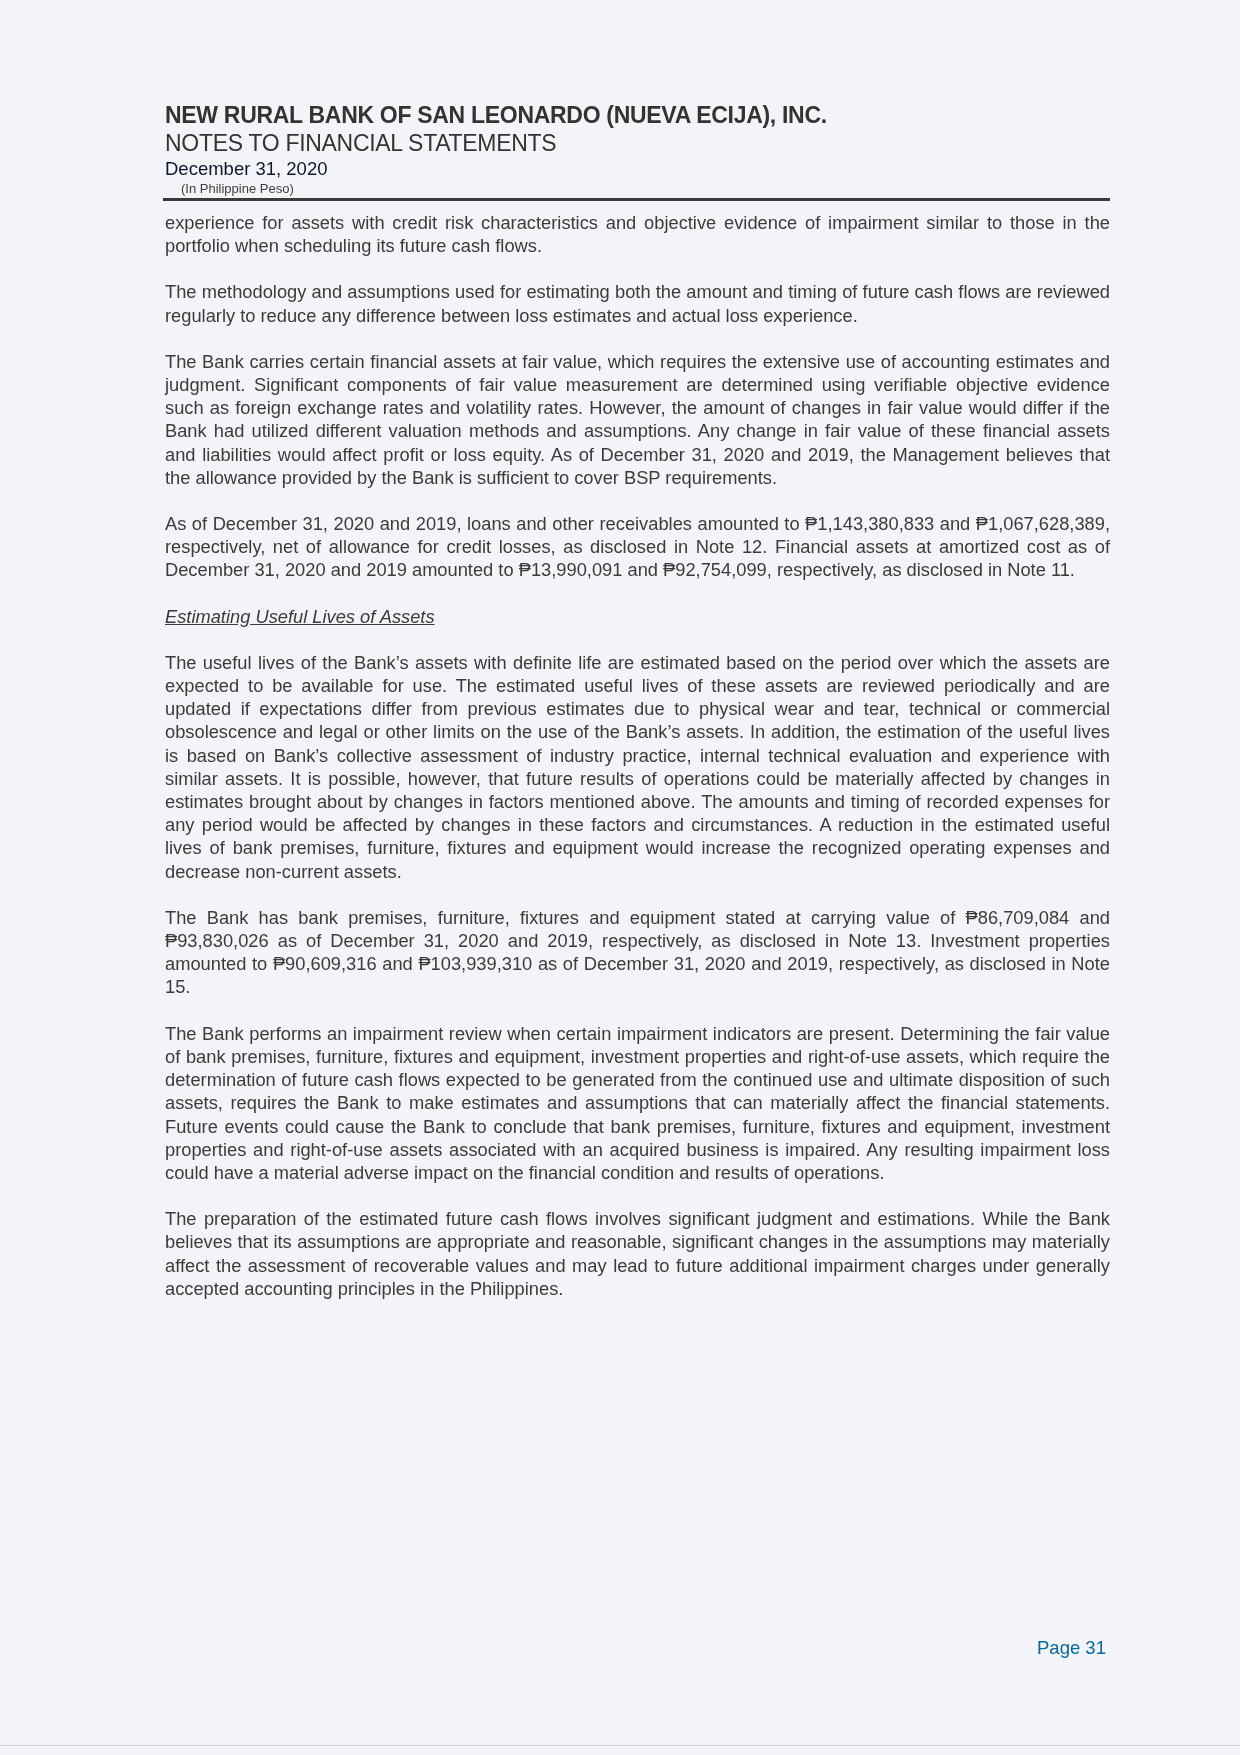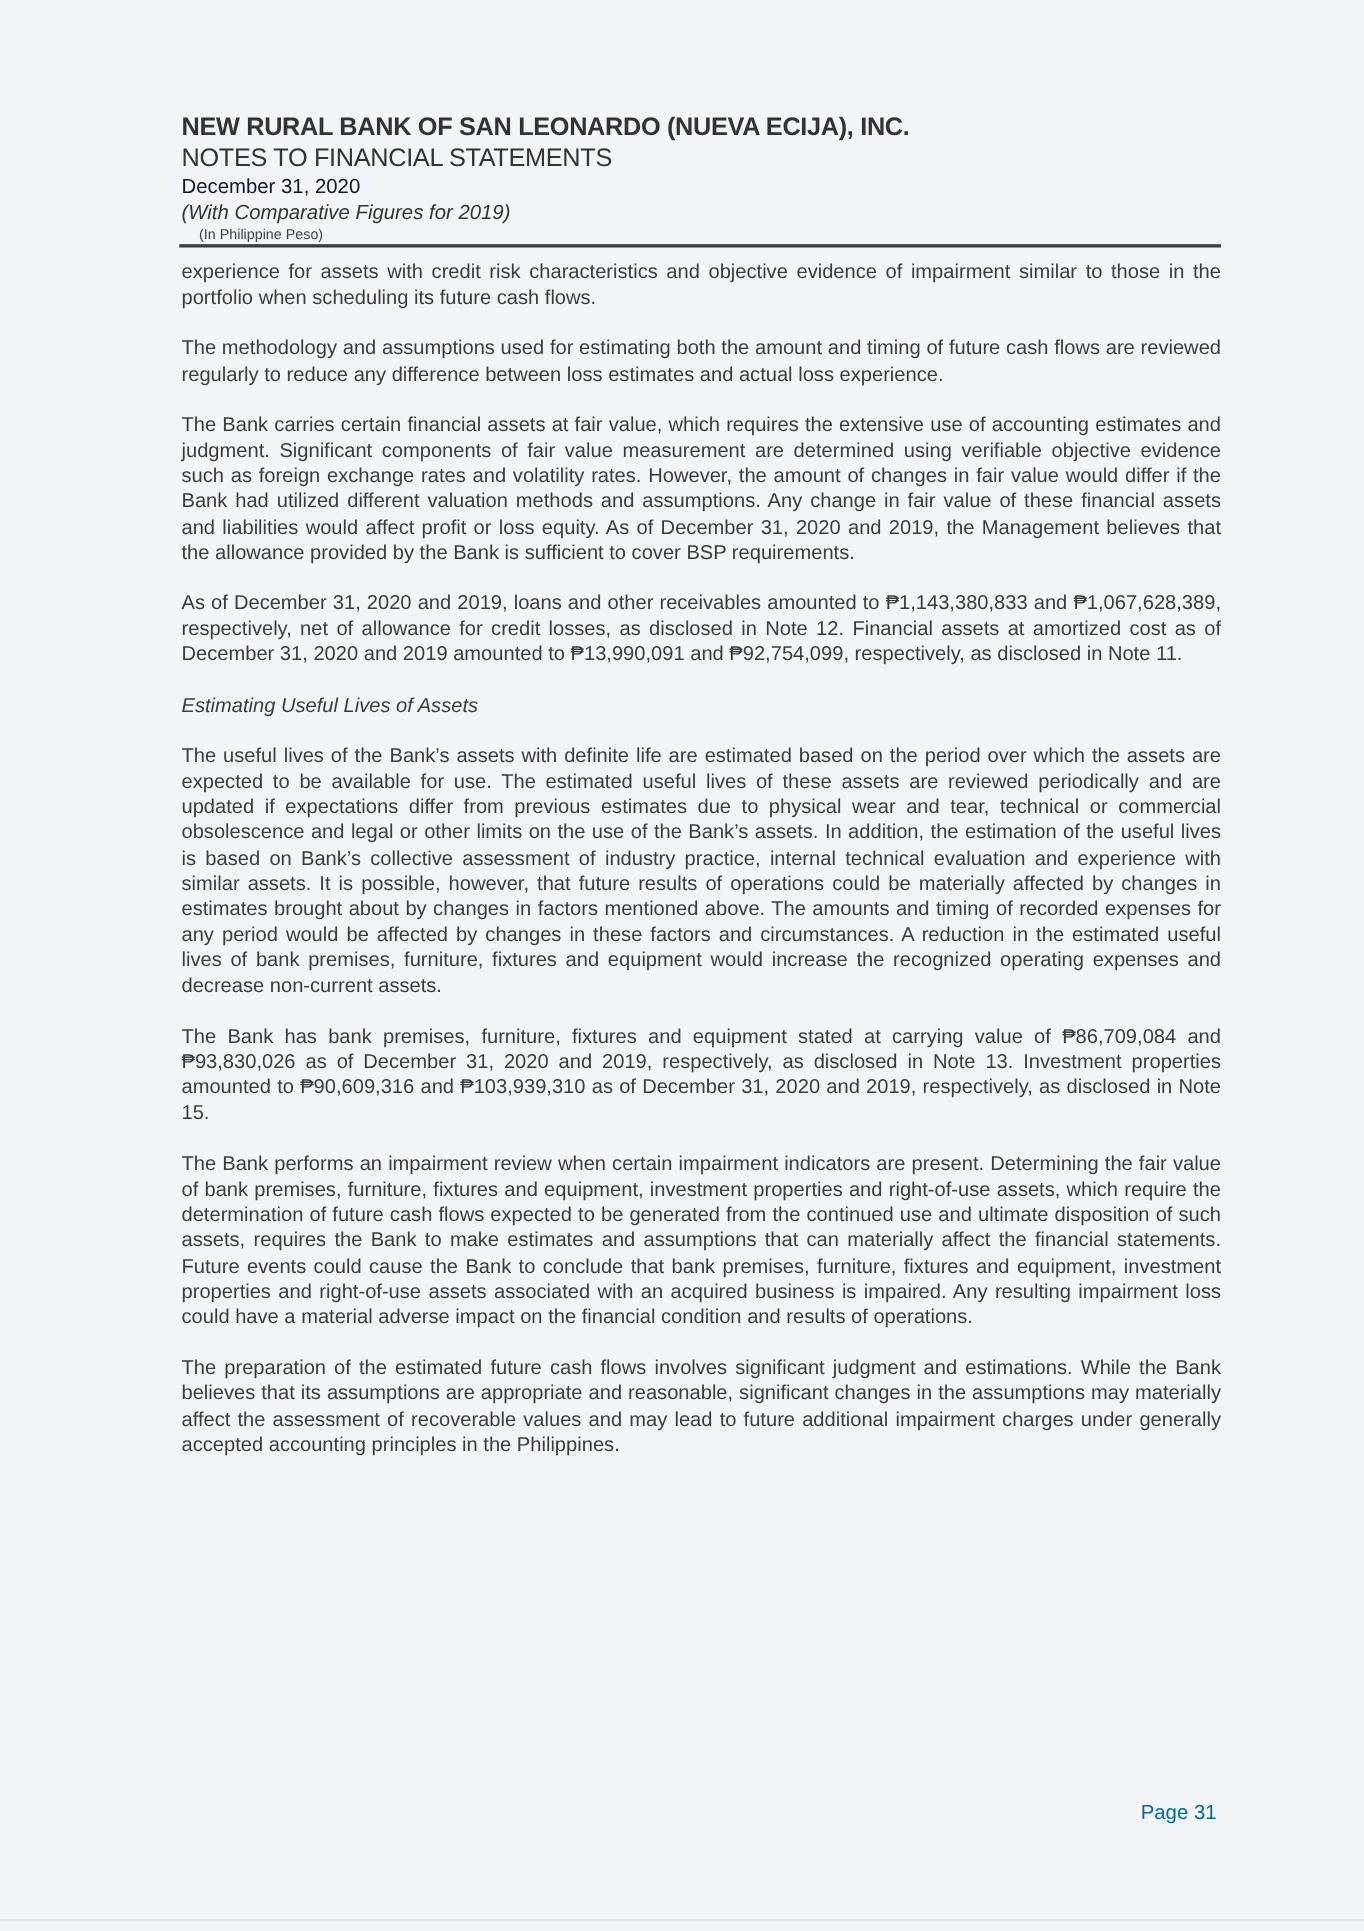--- a/index.html
+++ b/index.html
@@ -59,20 +59,21 @@
     .body {
       margin-top: 10px;
       font-size: 18.3px;
       line-height: 23.2px;
       text-align: justify;
       color: #3b3b3b;
     }
     .body p { margin: 0 0 23px 0; }
     .body .subheading {
       font-style: italic;
+      text-decoration: underline;
       margin: 0 0 23px 0;
     }
     .page-number {
       position: absolute;
       left: 1037px;
       top: 1637px;
       font-size: 18.5px;
       color: #0369a1;
     }
     .bottom-rule {
@@ -85,21 +86,20 @@
     }
   </style>
 </head>
 <body>
 
 <div class="page">
   <div class="header">
     <div class="company">NEW RURAL BANK OF SAN LEONARDO (NUEVA ECIJA), INC.</div>
     <div class="title">NOTES TO FINANCIAL STATEMENTS</div>
     <div class="date">December 31, 2020</div>
-    <div class="comparative">(With Comparative Figures for 2019)</div>
     <div class="currency">(In Philippine Peso)</div>
   </div>
   <div class="rule"></div>
 
   <div class="body">
     <p>experience for assets with credit risk characteristics and objective evidence of impairment similar to those in the portfolio when scheduling its future cash flows.</p>
     <p>The methodology and assumptions used for estimating both the amount and timing of future cash flows are reviewed regularly to reduce any difference between loss estimates and actual loss experience.</p>
     <p>The Bank carries certain financial assets at fair value, which requires the extensive use of accounting estimates and judgment. Significant components of fair value measurement are determined using verifiable objective evidence such as foreign exchange rates and volatility rates. However, the amount of changes in fair value would differ if the Bank had utilized different valuation methods and assumptions. Any change in fair value of these financial assets and liabilities would affect profit or loss equity. As of December 31, 2020 and 2019, the Management believes that the allowance provided by the Bank is sufficient to cover BSP requirements.</p>
     <p>As of December 31, 2020 and 2019, loans and other receivables amounted to ₱1,143,380,833 and ₱1,067,628,389, respectively, net of allowance for credit losses, as disclosed in Note 12. Financial assets at amortized cost as of December 31, 2020 and 2019 amounted to ₱13,990,091 and ₱92,754,099, respectively, as disclosed in Note 11.</p>
 

